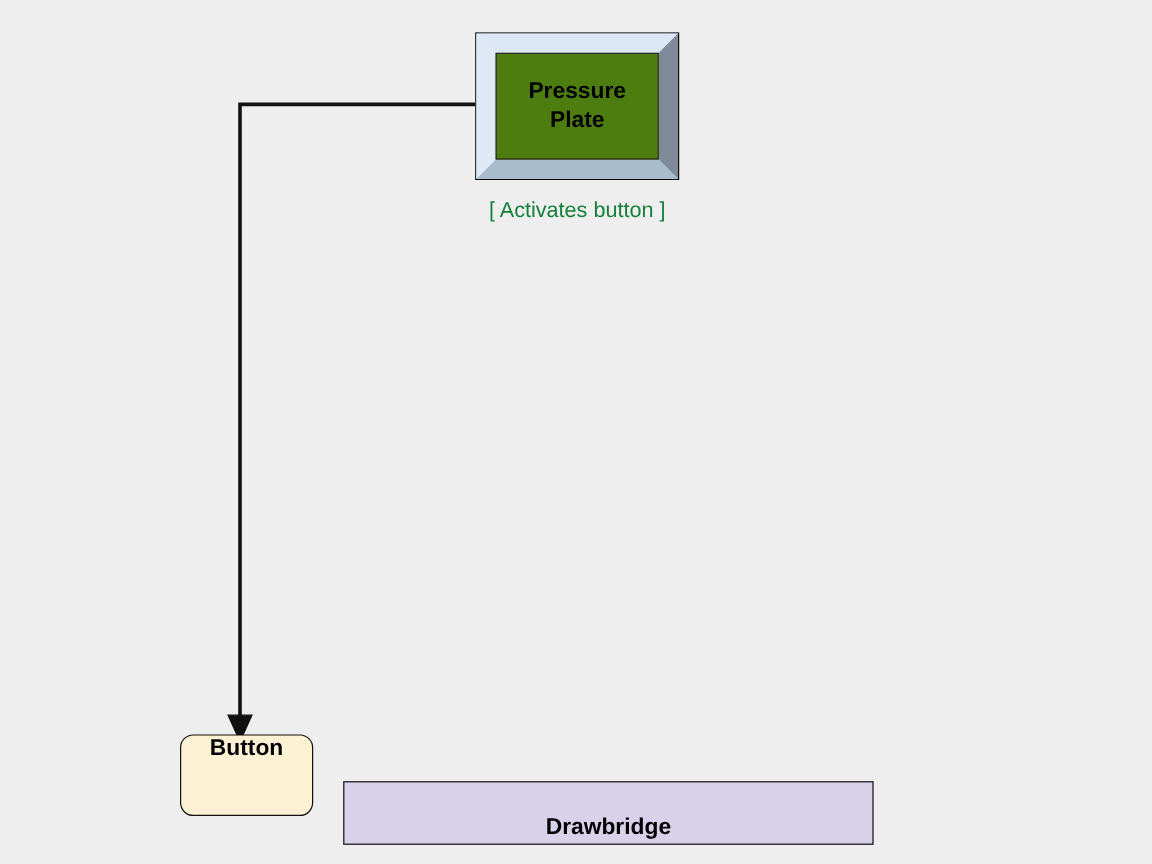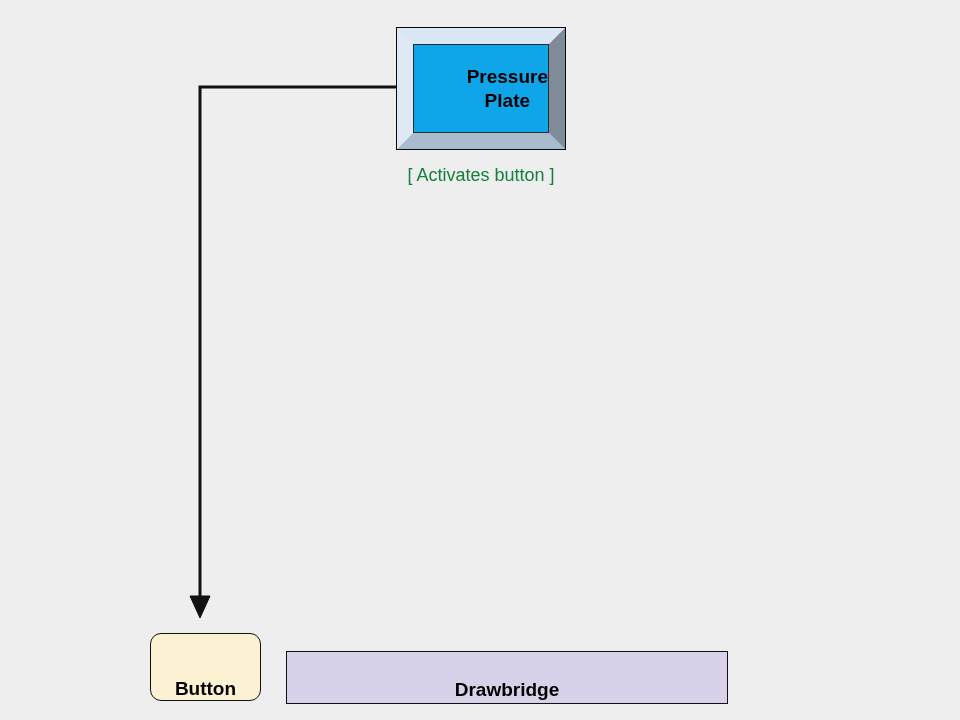--- a/index.html
+++ b/index.html
@@ -78,26 +78,26 @@
     border-top: 16px solid transparent;
     border-bottom: 16px solid transparent;
     box-sizing: border-box;
   }
   .plate .face {
     position: absolute;
     left: 16px;
     top: 16px;
     right: 16px;
     bottom: 16px;
-    background: #0ea5e9;
+    background: #4d7c0f;
     border: 1.3px solid #2b2b2b;
     box-sizing: border-box;
     display: flex;
     align-items: center;
-    justify-content: flex-end;
+    justify-content: center;
   }
   .plate .face-label {
     font-size: 19px;
     font-weight: bold;
     color: #000000;
     text-align: center;
     line-height: 1.25;
     white-space: pre-line;
   }
 
@@ -110,29 +110,29 @@
     text-align: center;
     font-size: 18px;
     color: #15803d;
     font-weight: normal;
   }
 
   
   .btn-node {
     position: absolute;
     left: 150px;
-    top: 633px;
+    top: 612px;
     width: 111px;
     height: 68px;
     box-sizing: border-box;
     background: #fdf1d3;
     border: 1.6px solid #111111;
     border-radius: 11px;
     display: flex;
-    align-items: flex-end;
+    align-items: flex-start;
     justify-content: center;
   }
   .btn-node .node-label {
     font-size: 19px;
     font-weight: bold;
     color: #000000;
   }
 
   
   .bridge-node {

